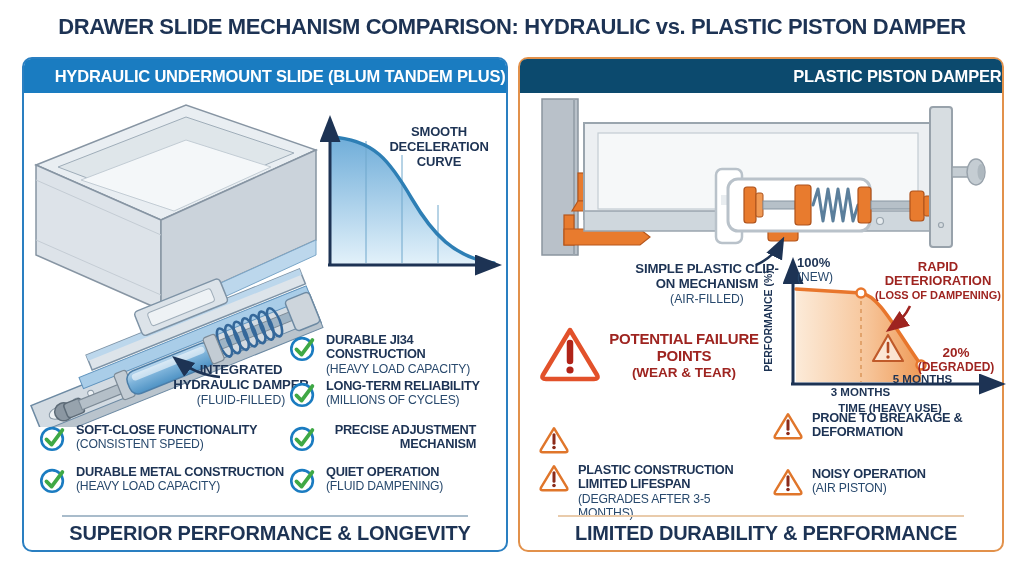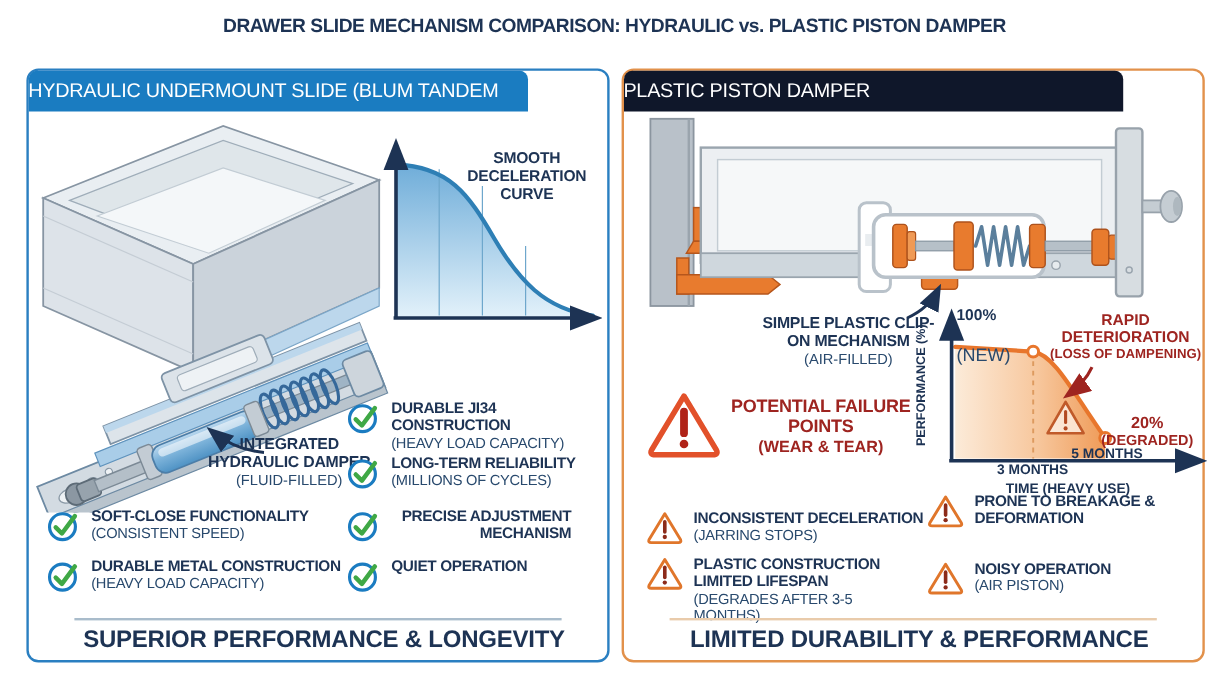--- a/index.html
+++ b/index.html
@@ -4,35 +4,35 @@
 <style>
   html,body{margin:0;padding:0;}
   body{
     width:1024px;height:571px;position:relative;background:#ffffff;
     font-family:"Liberation Sans",sans-serif;color:#1d3354;overflow:hidden;
     -webkit-font-smoothing:antialiased;
   }
   .abs{position:absolute;}
   #main-title{
     left:0;top:14px;width:1024px;text-align:center;
-    font-size:16px;font-weight:800;letter-spacing:-0.4px;color:#1d3354;
+    font-size:22px;font-weight:800;letter-spacing:-0.4px;color:#1d3354;
   }
   .panel{
     top:57px;width:486px;height:495px;background:#fff;border-radius:10px;
     box-sizing:border-box;
   }
   #left-panel{left:22px;border:2.5px solid #2a7fc1;}
   #right-panel{left:518px;border:2.5px solid #e2914b;}
   .panel-header{
-    position:absolute;left:-0.5px;top:-0.5px;width:416px;height:34px;line-height:34px;
-    text-align:left;color:#ffffff;font-weight:400;font-size:16.5px;letter-spacing:-0.2px;
+    position:absolute;left:-0.5px;top:-0.5px;width:482px;height:34px;line-height:34px;
+    text-align:right;color:#ffffff;font-weight:700;font-size:16.5px;letter-spacing:-0.2px;
     border-radius:7px 7px 0 0;
   }
   #left-panel .panel-header{background:#1a7cc1;}
-  #right-panel .panel-header{background:#0f172a;}
+  #right-panel .panel-header{background:#0c4a6e;}
   .sep{position:absolute;height:1.5px;left:38px;width:406px;top:456px;}
   #left-panel .sep{background:#a9bccb;}
   #right-panel .sep{background:#e9cbab;}
   .panel-footer{
     position:absolute;left:0;top:463px;width:492px;text-align:center;
     font-size:20px;font-weight:800;letter-spacing:-0.2px;color:#1d3354;
   }
   .feature,.warning{position:absolute;display:flex;align-items:flex-start;gap:8px;}
   .f-title{font-size:12.8px;font-weight:800;letter-spacing:-0.3px;line-height:1.12;color:#1d3354;}
   .f-sub{font-size:12.2px;font-weight:400;letter-spacing:-0.2px;line-height:1.15;color:#28496d;}
@@ -162,20 +162,21 @@
       <div class="f-sub"></div>
     </div>
   </div>
   <div class="feature" style="left:264px;top:406px;">
     <svg width="30" height="30" viewBox="0 0 32 32">
       <circle cx="15" cy="17" r="11.5" fill="#fff" stroke="#1b7cc1" stroke-width="2.8"></circle>
       <path d="M9,17.5 L14.5,23 L26,7.5" fill="none" stroke="#3fa845" stroke-width="4" stroke-linecap="round" stroke-linejoin="round"></path>
     </svg>
     <div style="width:186px;">
       <div class="f-title">QUIET OPERATION</div>
+      <div class="f-sub">(FLUID DAMPENING)</div>
     </div>
   </div>
 
   <div class="feature" style="left:14px;top:364px;">
     <svg width="30" height="30" viewBox="0 0 32 32">
       <circle cx="15" cy="17" r="11.5" fill="#fff" stroke="#1b7cc1" stroke-width="2.8"></circle>
       <path d="M9,17.5 L14.5,23 L26,7.5" fill="none" stroke="#3fa845" stroke-width="4" stroke-linecap="round" stroke-linejoin="round"></path>
     </svg>
     <div style="width:210px;">
       <div class="f-title">SOFT-CLOSE FUNCTIONALITY</div>
@@ -278,44 +279,40 @@
     <line x1="130" y1="92" x2="130" y2="101" stroke="#b34a22" stroke-width="2.6" stroke-linecap="round"></line>
     <circle cx="130" cy="106" r="1.7" fill="#b34a22"></circle>
     <path d="M152,55 Q146,68 132,78" fill="none" stroke="#9e2420" stroke-width="2.6" marker-end="url(#arrRed)"></path>
     <line x1="35" y1="133" x2="35" y2="12" stroke="#1d3354" stroke-width="3" marker-end="url(#arrNavy4)"></line>
     <line x1="33" y1="133" x2="242" y2="133" stroke="#1d3354" stroke-width="3" marker-end="url(#arrNavy4)"></line>
   </svg>
 
   <div class="abs tick-label" style="left:188px;top:256px;width:120px;transform:rotate(-90deg);font-size:10.5px;">PERFORMANCE (%)</div>
   <div class="abs" style="left:277px;top:196px;width:70px;">
     <div style="font-size:13px;font-weight:800;">100%</div>
-    <div style="font-size:15px;font-weight:400;color:#28496d;margin-top:18px;">(NEW)</div>
+    <div style="font-size:12px;font-weight:400;color:#28496d;">(NEW)</div>
   </div>
   <div class="abs" style="left:352px;top:201px;width:132px;text-align:center;">
     <div class="red" style="font-size:13px;font-weight:800;line-height:1.1;">RAPID DETERIORATION</div>
     <div class="red" style="font-size:11px;font-weight:700;">(LOSS OF DAMPENING)</div>
   </div>
   <div class="abs" style="left:385px;top:286px;width:102px;text-align:center;">
     <div class="red" style="font-size:13.5px;font-weight:800;">20%</div>
     <div class="red" style="font-size:12px;font-weight:700;">(DEGRADED)</div>
   </div>
   <div class="abs tick-label" style="left:298px;top:327px;width:85px;">3 MONTHS</div>
   <div class="abs tick-label" style="left:360px;top:314px;width:85px;">5 MONTHS</div>
   <div class="abs tick-label" style="left:280px;top:343px;width:180px;">TIME (HEAVY USE)</div>
 
   <div class="warning" style="left:18px;top:366px;">
     <svg width="32" height="29" viewBox="0 0 34 30">
       <path d="M17,3 L31,26 Q32,28.5 29,28.5 L5,28.5 Q2,28.5 3,26 Z" fill="#ffffff" stroke="#e0762b" stroke-width="2.6" stroke-linejoin="round"></path>
       <line x1="17" y1="10" x2="17" y2="19" stroke="#8c2b1a" stroke-width="3.2" stroke-linecap="round"></line>
       <circle cx="17" cy="23.5" r="1.9" fill="#8c2b1a"></circle>
     </svg>
-    <div style="width:196px;">
-      <div class="f-title">INCONSISTENT DECELERATION</div>
-      <div class="f-sub">(JARRING STOPS)</div>
-    </div>
   </div>
   <div class="warning" style="left:18px;top:404px;">
     <svg width="32" height="29" viewBox="0 0 34 30">
       <path d="M17,3 L31,26 Q32,28.5 29,28.5 L5,28.5 Q2,28.5 3,26 Z" fill="#ffffff" stroke="#e0762b" stroke-width="2.6" stroke-linejoin="round"></path>
       <line x1="17" y1="10" x2="17" y2="19" stroke="#8c2b1a" stroke-width="3.2" stroke-linecap="round"></line>
       <circle cx="17" cy="23.5" r="1.9" fill="#8c2b1a"></circle>
     </svg>
     <div style="width:180px;">
       <div class="f-title">PLASTIC CONSTRUCTION LIMITED LIFESPAN</div>
       <div class="f-sub">(DEGRADES AFTER 3-5 MONTHS)</div>

